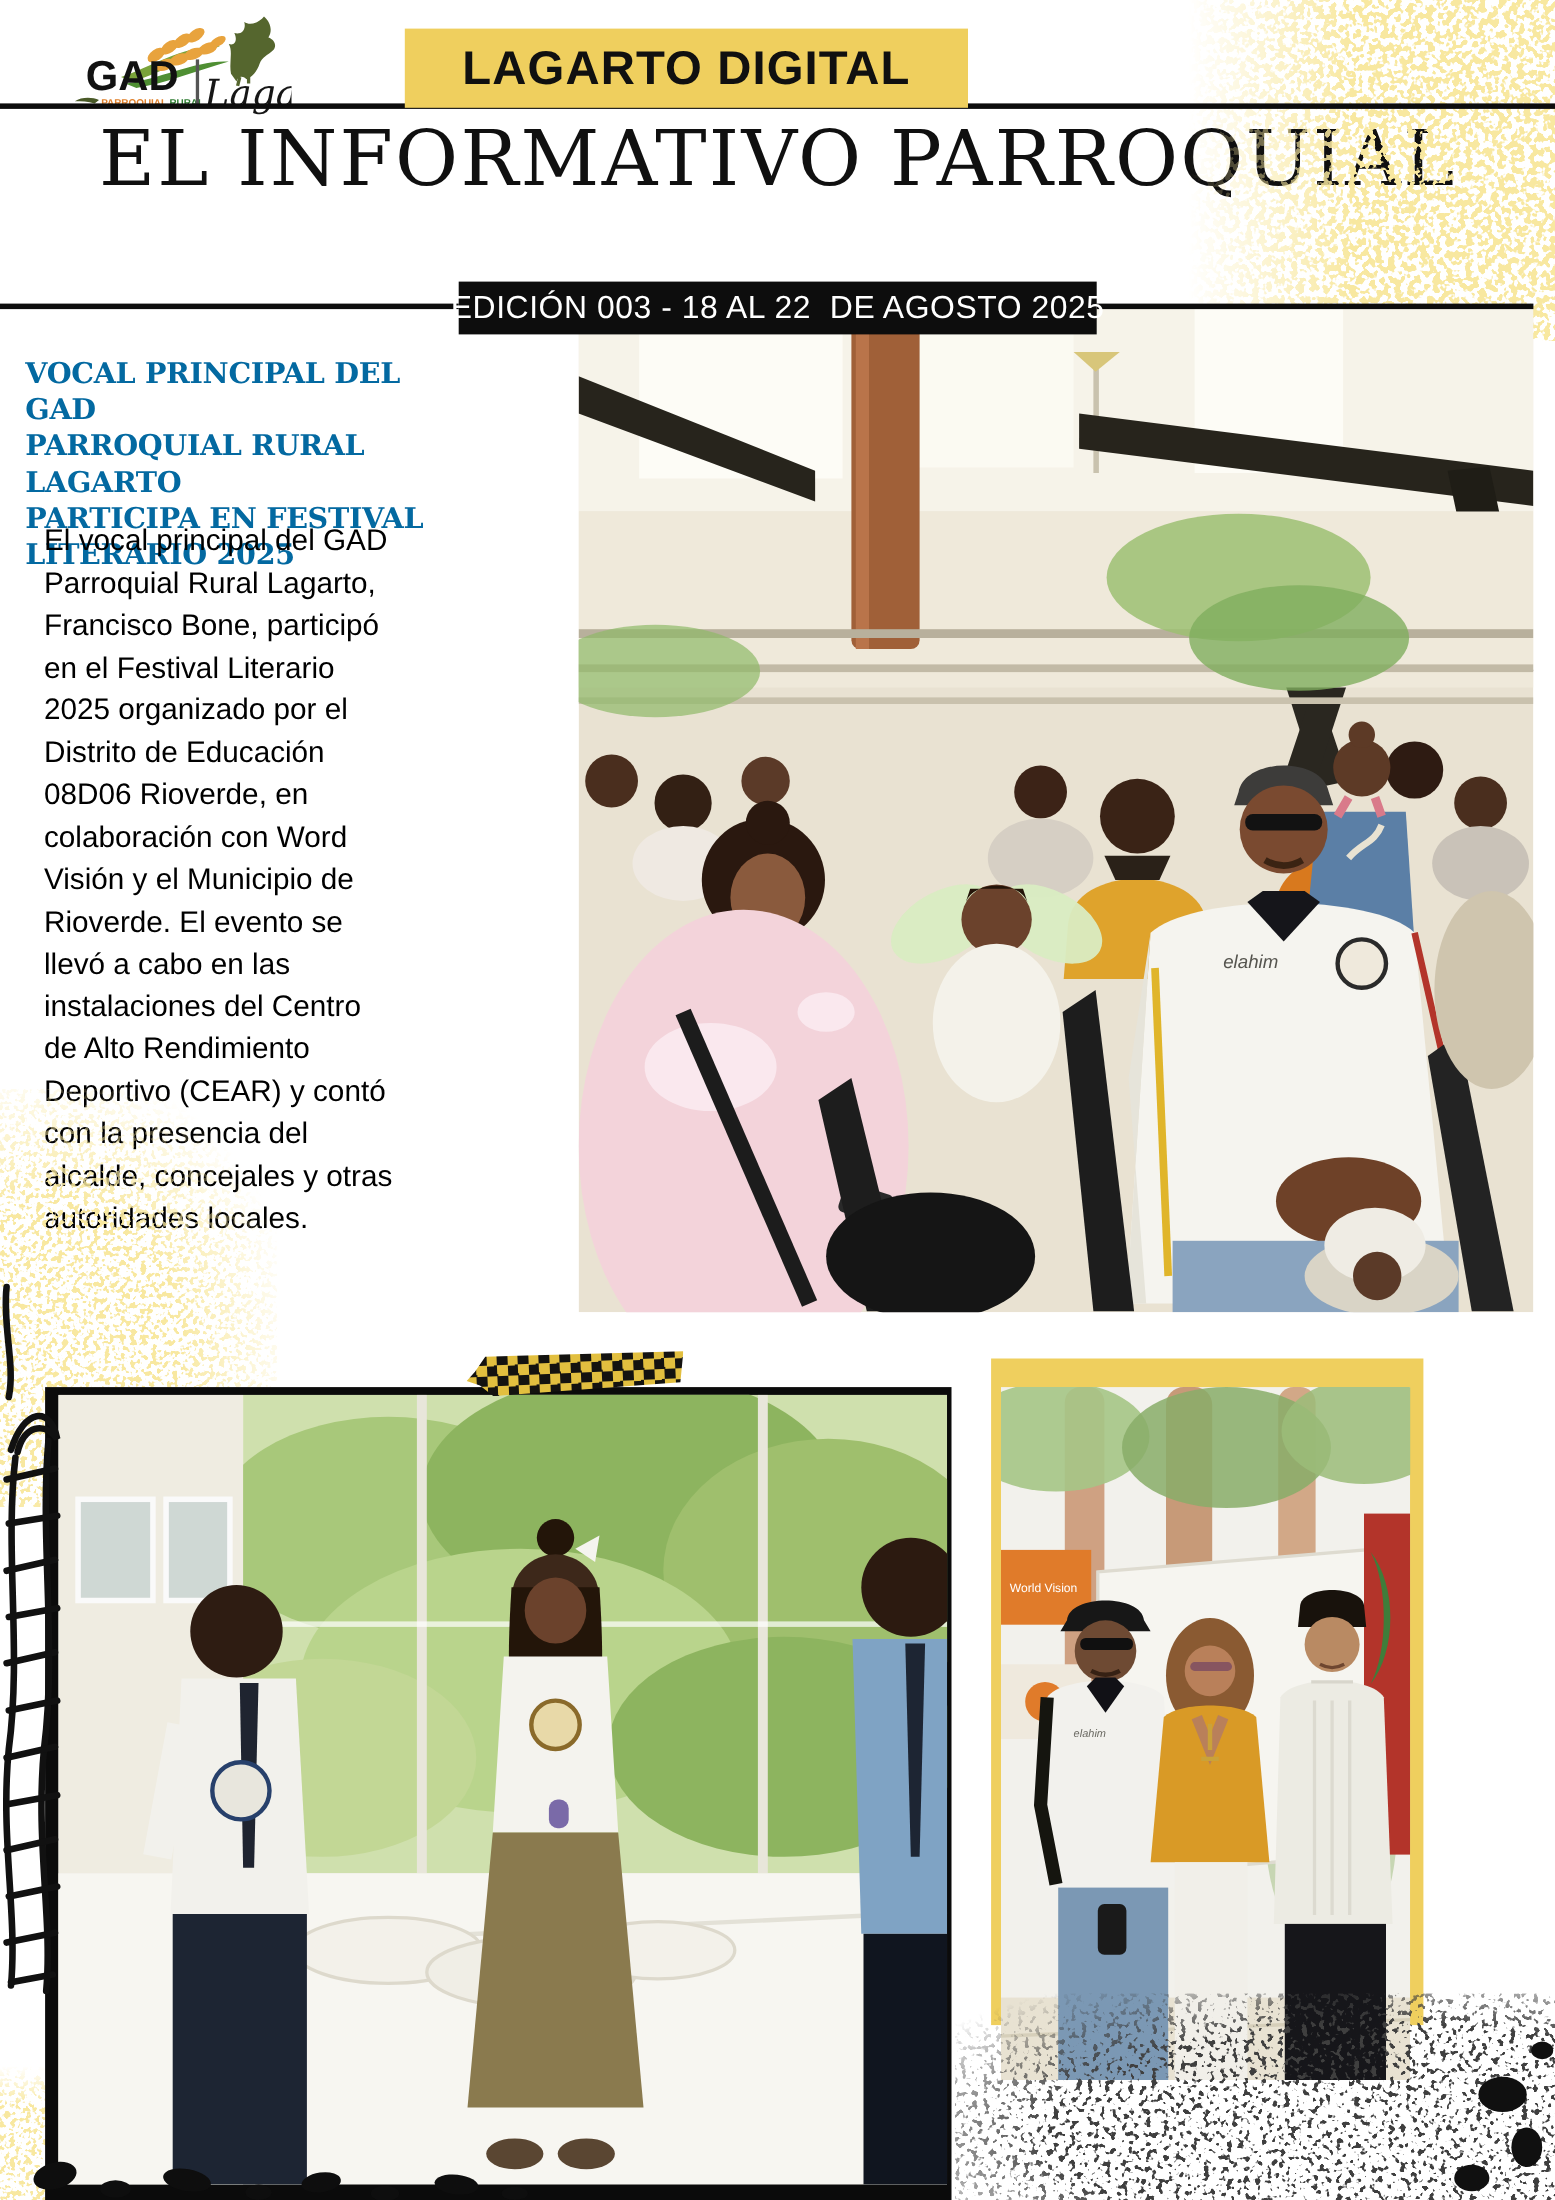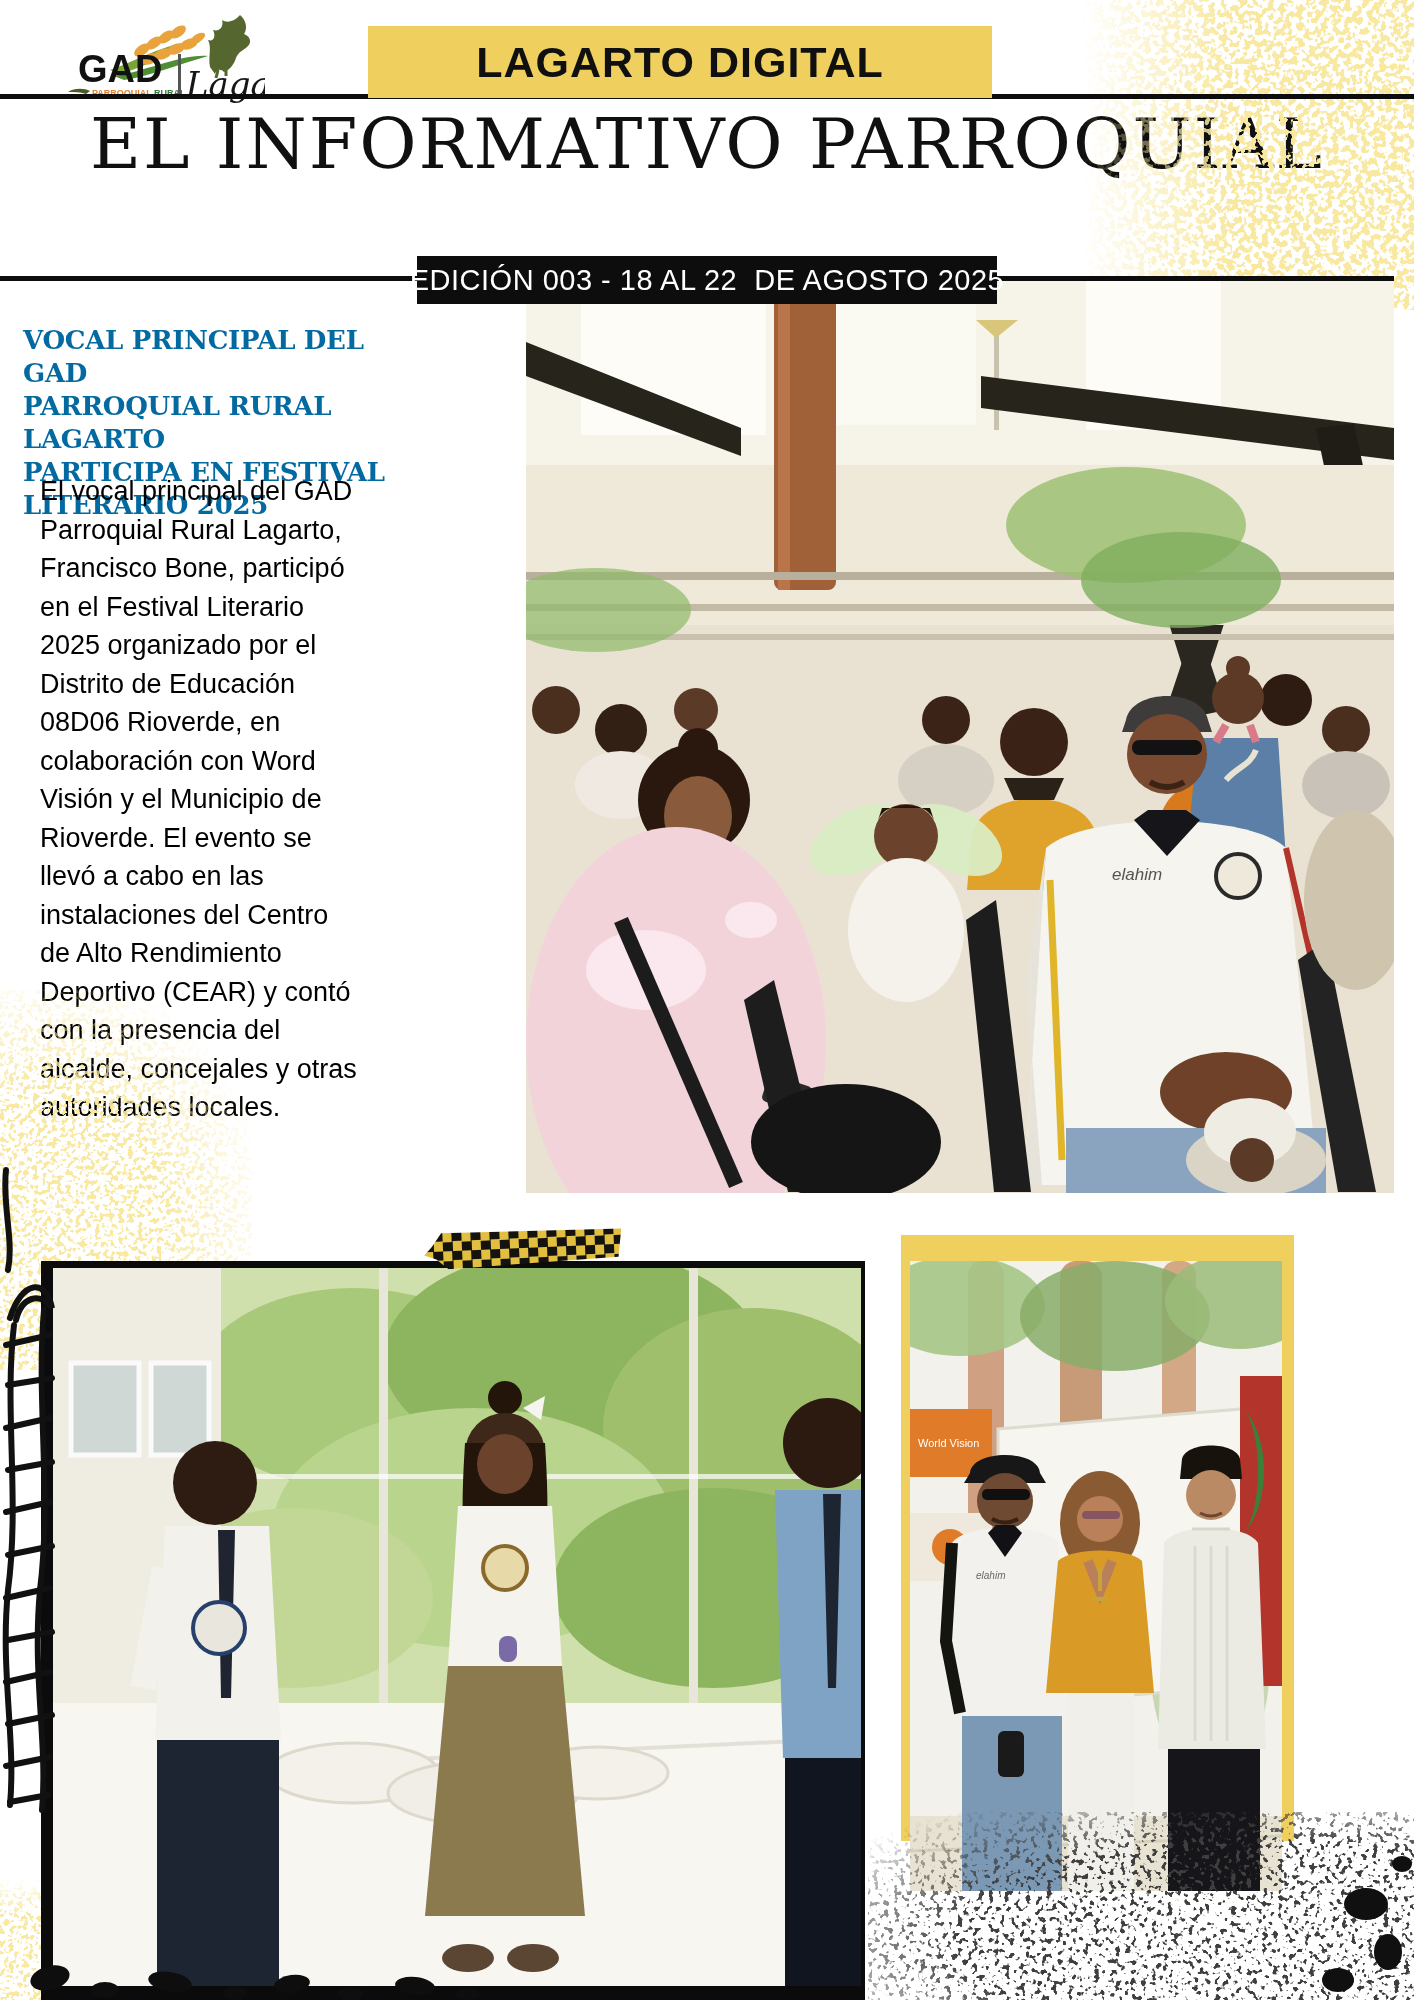--- a/index.html
+++ b/index.html
@@ -3,21 +3,21 @@
 <meta charset="utf-8">
 <style>
   html,body{margin:0;padding:0;background:#e8e8e8;}
   .page{position:relative;width:1414px;height:2000px;margin:0 auto;background:#ffffff;
         overflow:hidden;font-family:"Liberation Sans",sans-serif;color:#111;}
   .abs{position:absolute;}
   .pre{white-space:pre-line;}
 
   
   .logo{left:50px;top:12px;width:215px;height:95px;}
-  .masthead{left:368px;top:26px;width:624px;height:72px;background:var(--accent,#EFCF5E);
+  .masthead{left:368px;top:26px;width:512px;height:72px;background:var(--accent,#EFCF5E);
             display:flex;align-items:center;justify-content:center;z-index:3;}
   .masthead span{font-size:43px;font-weight:600;letter-spacing:1px;color:#101010;}
   .rule-top{left:0;top:94px;width:1414px;height:5px;background:#0d0d0d;z-index:2;}
   .title{left:0;top:103px;width:1414px;text-align:center;font-family:"DejaVu Serif",serif;
          font-size:70px;letter-spacing:2px;color:#101010;font-weight:500;}
   .edition{left:417px;top:256px;width:580px;height:48px;background:#0d0d0d;z-index:4;
            display:flex;align-items:center;justify-content:center;}
   .edition span{color:#fff;font-size:29px;letter-spacing:.5px;white-space:pre;}
   .edline{top:276px;height:5px;background:#0d0d0d;z-index:2;}
   .edline.l{left:0;width:417px;}

